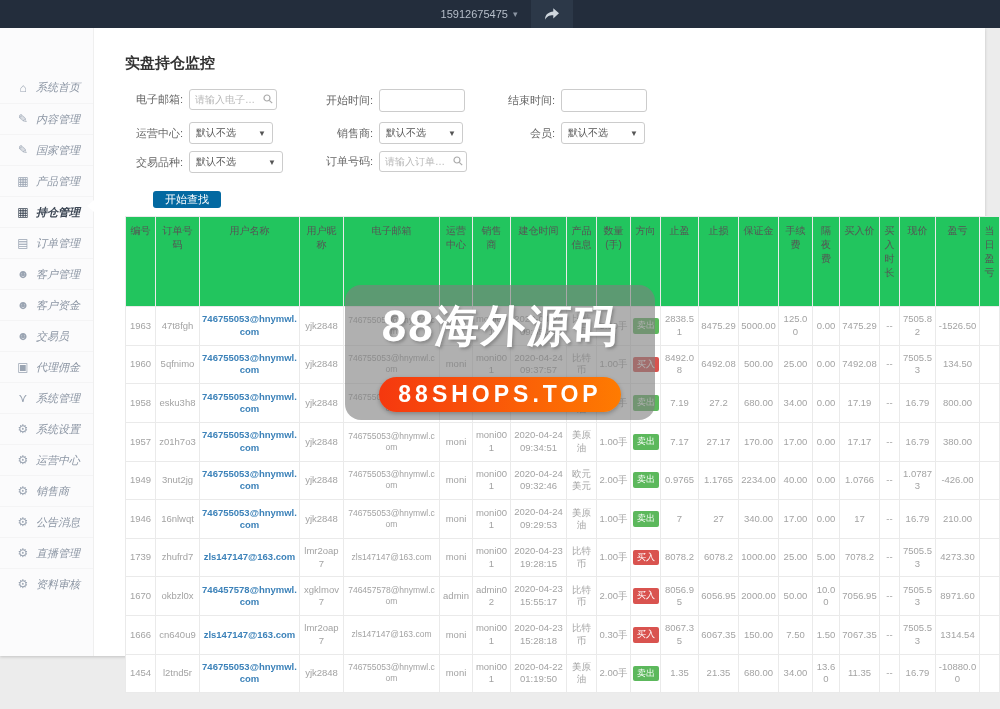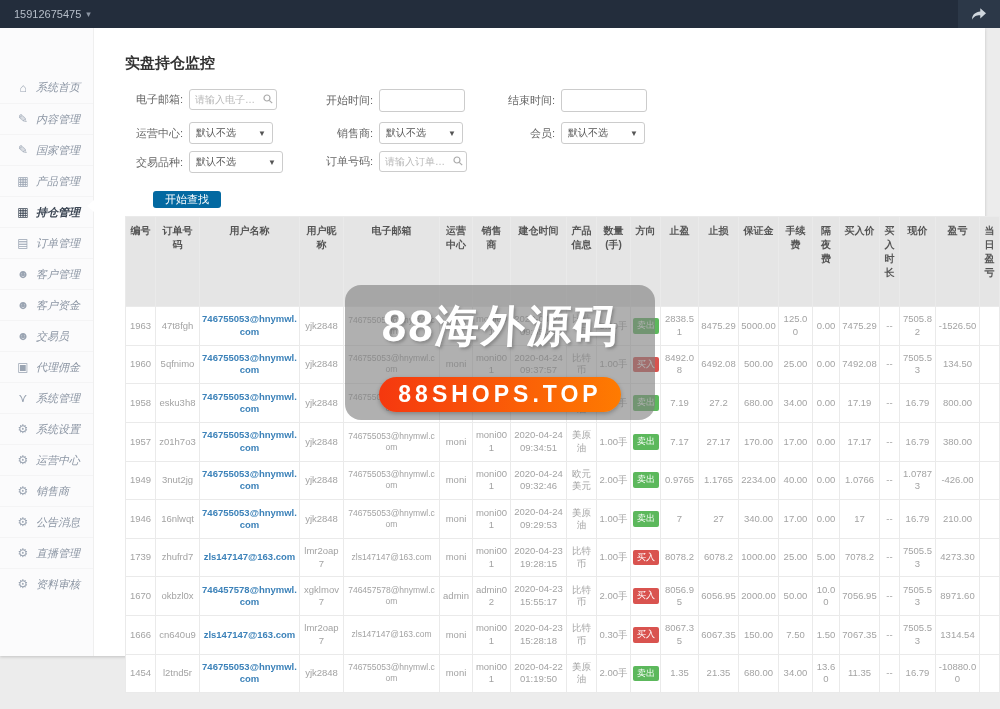--- a/index.html
+++ b/index.html
@@ -1,20 +1,20 @@
 <!DOCTYPE html>
 <html><head>
 <meta charset="utf-8">
 <style>
   * { margin:0; padding:0; box-sizing:border-box; }
   html,body { width:1000px; height:709px; }
   body { font-family:"Liberation Sans","DejaVu Sans",sans-serif; background:#ececec; position:relative; overflow:hidden; }
 
   
-  .topbar { position:absolute; top:0; left:0; width:1000px; height:28px; background:#232d3c; z-index:30; display:flex; align-items:center; justify-content:space-between; }
+  .topbar { position:absolute; top:0; left:0; width:1000px; height:28px; background:#232d3c; z-index:30; display:flex; align-items:center; justify-content:center; }
   .tb-user { color:#b6bec9; font-size:11px; padding:0 14px; cursor:pointer; display:flex; align-items:center; gap:5px; height:28px; }
   .tb-user .caret { font-size:9px; color:#8b95a3; }
   .tb-share { width:42px; height:28px; background:#2c3848; display:flex; align-items:center; justify-content:center; cursor:pointer; }
 
   
   .card { position:absolute; top:28px; left:0; width:985px; height:628px; background:#fff; box-shadow:0 1px 3px rgba(0,0,0,.18); }
 
   
   .sidebar { position:absolute; left:0; top:0; bottom:0; width:94px; background:#fbfbfc; border-right:1px solid #efefef; padding-top:44px; }
   .side-item { display:flex; align-items:center; height:31px; padding-left:15px; cursor:pointer; border-top:1px solid #f4f4f5; }
@@ -42,21 +42,21 @@
   .f-input .mag { position:absolute; right:4px; top:5px; }
   .f-select { width:84px; height:22px; border:1px solid #ccc; border-radius:3px; font-size:10px; color:#555; display:flex; align-items:center; justify-content:space-between; padding:8px 6px; cursor:pointer; background:#fff; }
   .f-select.wide { width:94px; }
   .f-select .caret { font-size:8px; color:#555; }
 
   .search-btn { display:inline-block; background:#0369a1; color:#fff; font-size:11px; border:none; border-radius:3px; padding:1px 12px; cursor:pointer; margin:2px 0 8px 28px; font-family:inherit; }
 
   
   table { width:860px; border-collapse:collapse; table-layout:fixed; }
   th,td { border:1px solid #eaeaea; text-align:center; vertical-align:middle; word-break:break-all; }
-  thead th { background:#e5e5e5; color:#555; font-size:10px; font-weight:bold; padding:7px 4px 40px 4px; vertical-align:top; height:62px; }
+  thead th { background:#22c55e; color:#555; font-size:10px; font-weight:normal; padding:7px 4px 40px 4px; vertical-align:top; height:62px; }
   thead th.tall { padding-bottom:7px; }
   tbody td { color:#a3a3a3; font-size:9.5px; padding:6px 2px; line-height:1.3; background:#fff; }
   td.link { color:#3c82b9; font-weight:bold; font-size:9.5px; cursor:pointer; }
   td.mail { font-size:8.5px; }
   .badge { display:inline-block; color:#fff; font-size:9px; padding:2px 4px; border-radius:2px; white-space:nowrap; }
   .badge.sell { background:#5cb85c; }
   .badge.buy  { background:#d9534f; }
   .d2 { line-height:1.35; }
 
   

